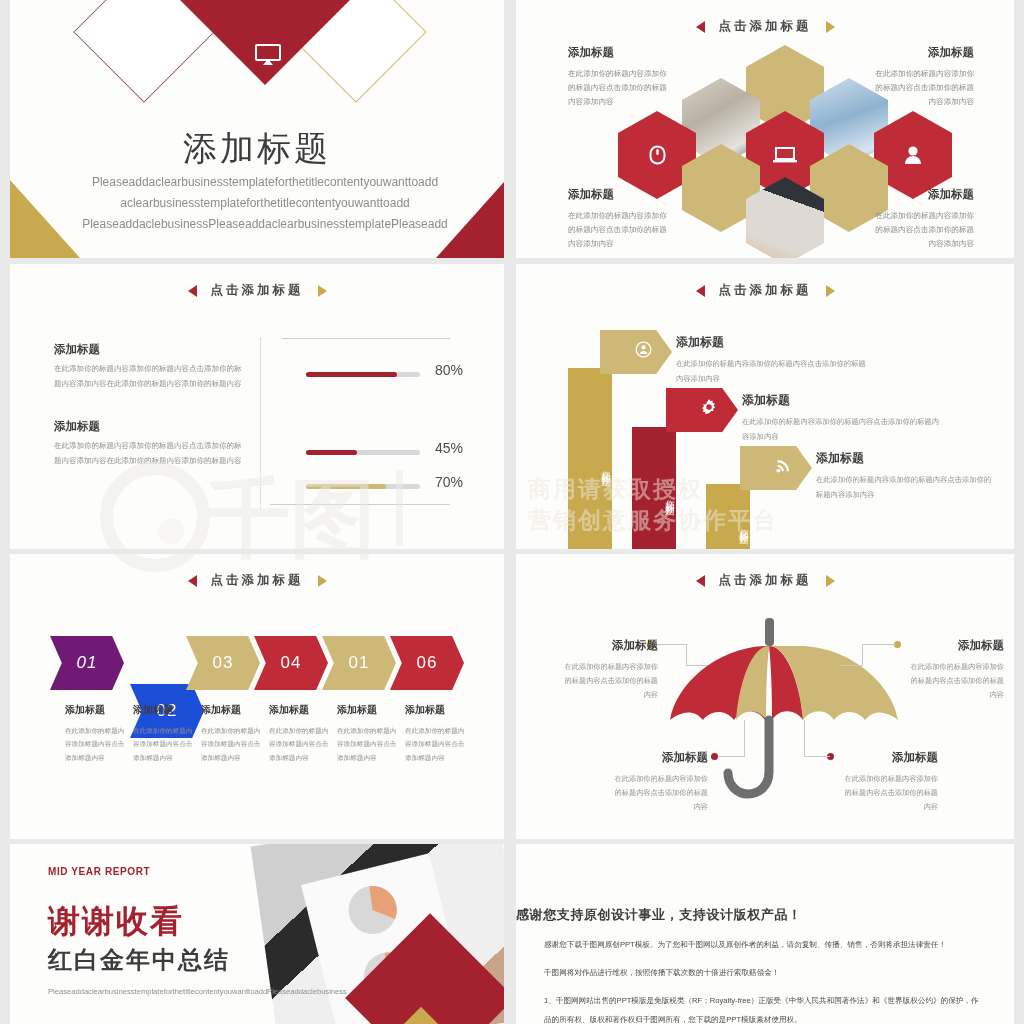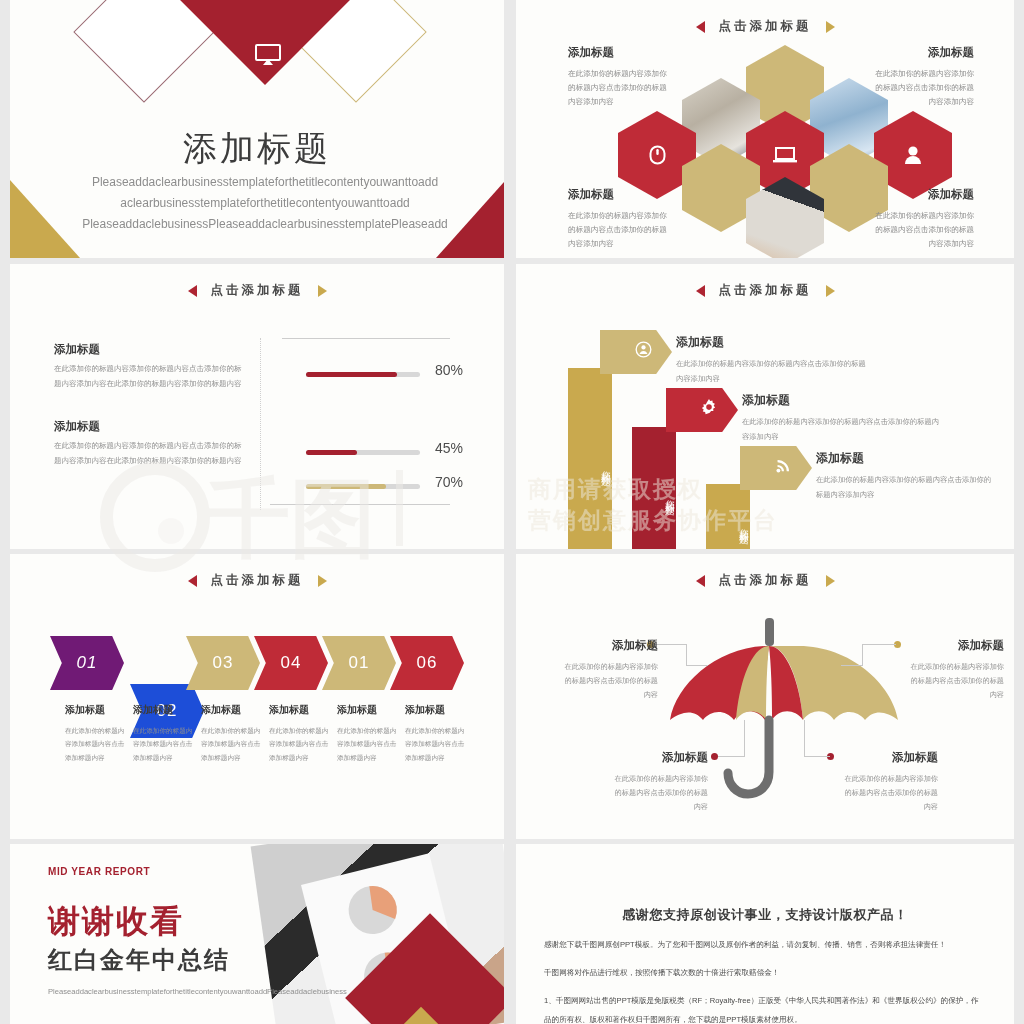--- a/index.html
+++ b/index.html
@@ -115,21 +115,21 @@
   .pg-red{position:absolute;right:14px;bottom:-34px;width:120px;height:120px;
     background:#a4212f;transform:rotate(45deg);}
   .pg-out{position:absolute;right:76px;top:-44px;width:110px;height:110px;
     border:1px solid #cdb878;transform:rotate(45deg);}
   .pg-gold{position:absolute;right:56px;bottom:-48px;width:54px;height:54px;
     background:#c9a94e;transform:rotate(45deg);}
 
   
   .cp-title{position:absolute;top:22px;left:0;width:100%;text-align:center;
     font-size:22px;color:#3c3c3c;letter-spacing:2px;}
-  .cp-lead{position:absolute;top:62px;left:0;width:100%;text-align:center;
+  .cp-lead{position:absolute;top:62px;left:0;width:100%;
     font-size:13px;color:#3c3c3c;font-weight:bold;letter-spacing:.6px;}
   .cp-body{position:absolute;top:92px;left:28px;width:442px;font-size:7.6px;
     color:#4a4a4a;line-height:2.4;}
   .cp-body p{margin:0 0 10px 0;}
 
   
   .wm{position:absolute;pointer-events:none;opacity:.5;}
   .wm-logo{left:100px;top:460px;width:420px;height:95px;}
   .wm-ring{position:absolute;left:0;top:2px;width:84px;height:84px;border-radius:50%;
     border:13px solid #eceae7;}

